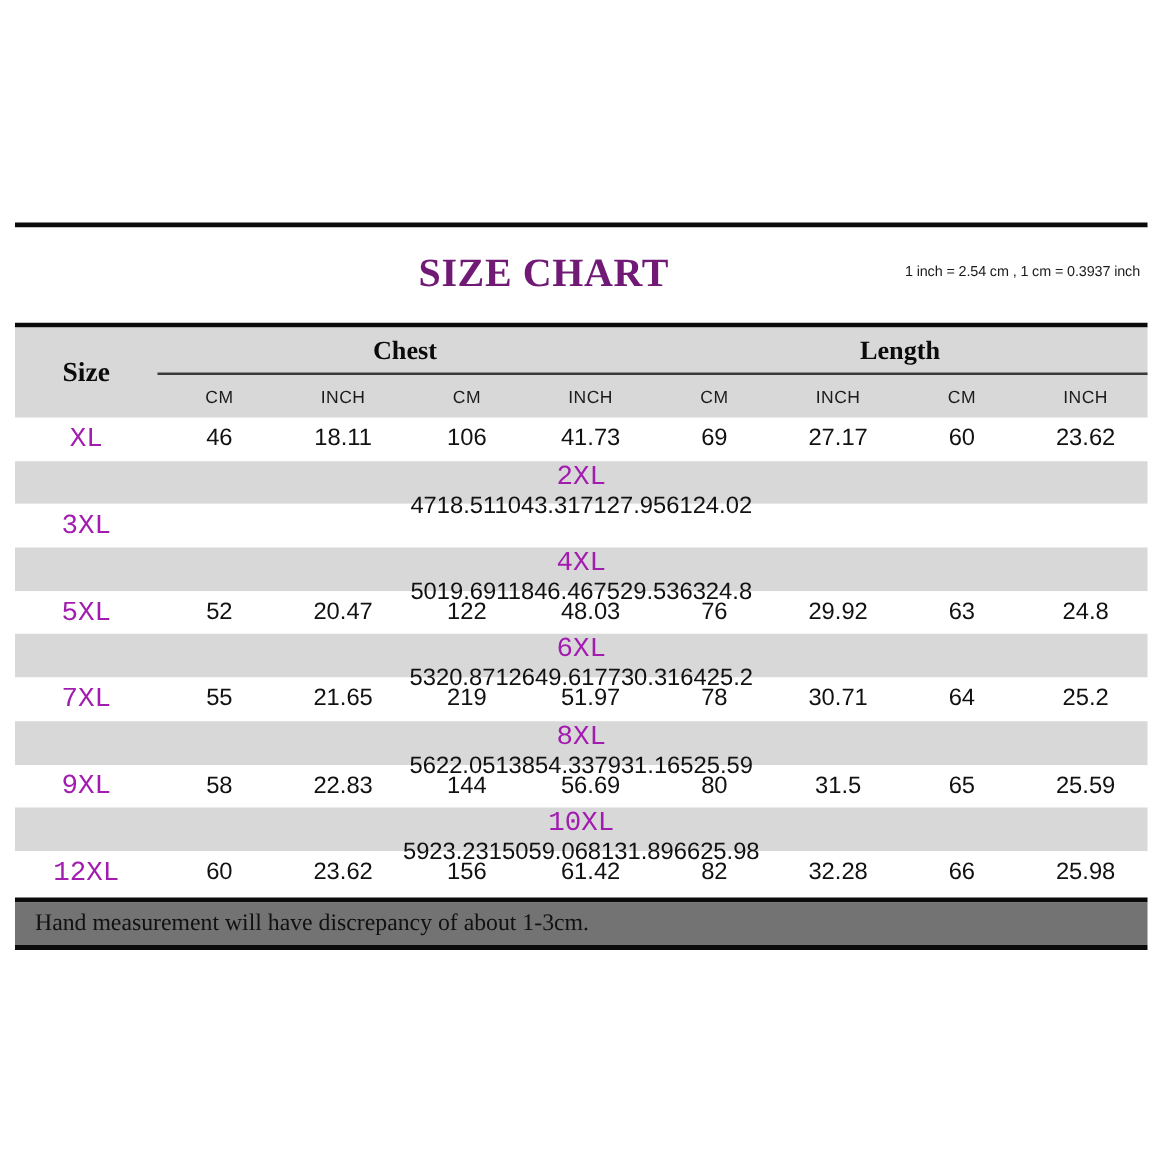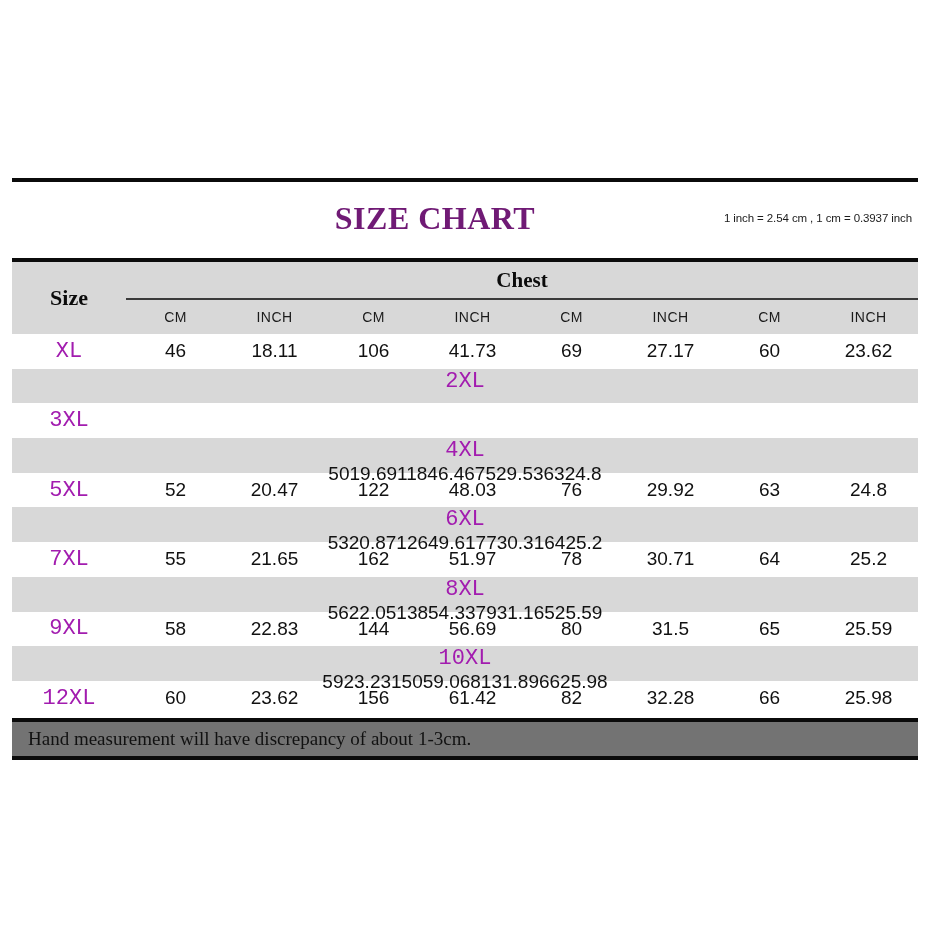--- a/index.html
+++ b/index.html
@@ -204,20 +204,21 @@
       <div class="conversion">1 inch = 2.54 cm , 1 cm = 0.3937 inch</div>
     </div>
 
     <div class="rule-head"></div>
 
     <div class="thead">
       <div class="size-label">Size</div>
 
       <div class="group-row">
         <div class="group-cell">Chest</div>
+        <div class="group-cell">Length</div>
       </div>
 
       <div class="group-underline"></div>
 
       <div class="unit-row">
         <div class="unit-cell">CM</div>
         <div class="unit-cell">INCH</div>
         <div class="unit-cell">CM</div>
         <div class="unit-cell">INCH</div>
         <div class="unit-cell">CM</div>
@@ -236,20 +237,30 @@
             <div class="cell">106</div>
             <div class="cell">41.73</div>
             <div class="cell">69</div>
             <div class="cell">27.17</div>
             <div class="cell">60</div>
             <div class="cell">23.62</div>
           </div>
         </div>
         <div class="row alt">
           <div class="cell-size">2XL</div>
+          <div class="cells">
+            <div class="cell">47</div>
+            <div class="cell">18.5</div>
+            <div class="cell">110</div>
+            <div class="cell">43.31</div>
+            <div class="cell">71</div>
+            <div class="cell">27.95</div>
+            <div class="cell">61</div>
+            <div class="cell">24.02</div>
+          </div>
         </div>
         <div class="row">
           <div class="cell-size">3XL</div>
         </div>
         <div class="row alt">
           <div class="cell-size">4XL</div>
           <div class="cells">
             <div class="cell">50</div>
             <div class="cell">19.69</div>
             <div class="cell">118</div>
@@ -284,21 +295,21 @@
             <div class="cell">30.31</div>
             <div class="cell">64</div>
             <div class="cell">25.2</div>
           </div>
         </div>
         <div class="row">
           <div class="cell-size">7XL</div>
           <div class="cells">
             <div class="cell">55</div>
             <div class="cell">21.65</div>
-            <div class="cell">162</div>
+            <div class="cell">219</div>
             <div class="cell">51.97</div>
             <div class="cell">78</div>
             <div class="cell">30.71</div>
             <div class="cell">64</div>
             <div class="cell">25.2</div>
           </div>
         </div>
         <div class="row alt">
           <div class="cell-size">8XL</div>
           <div class="cells">

